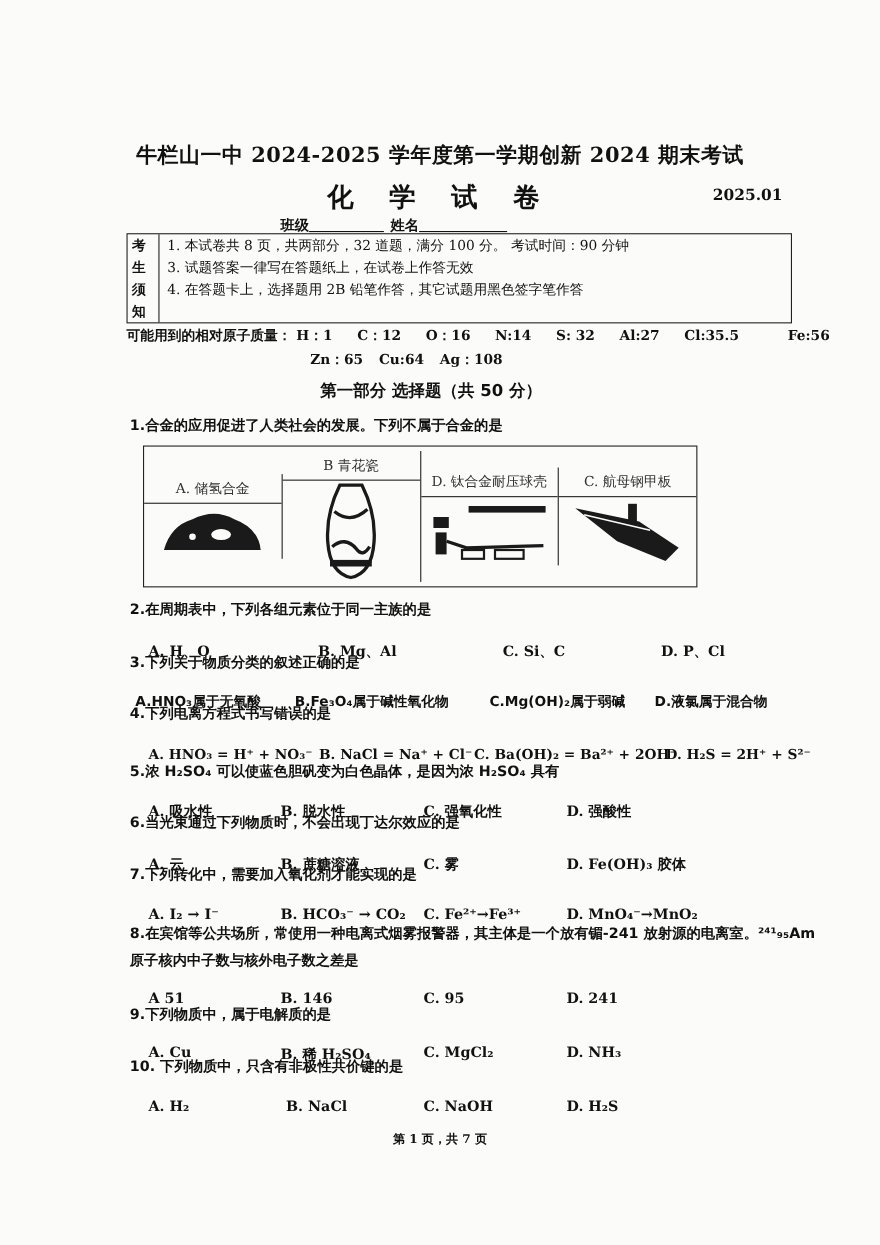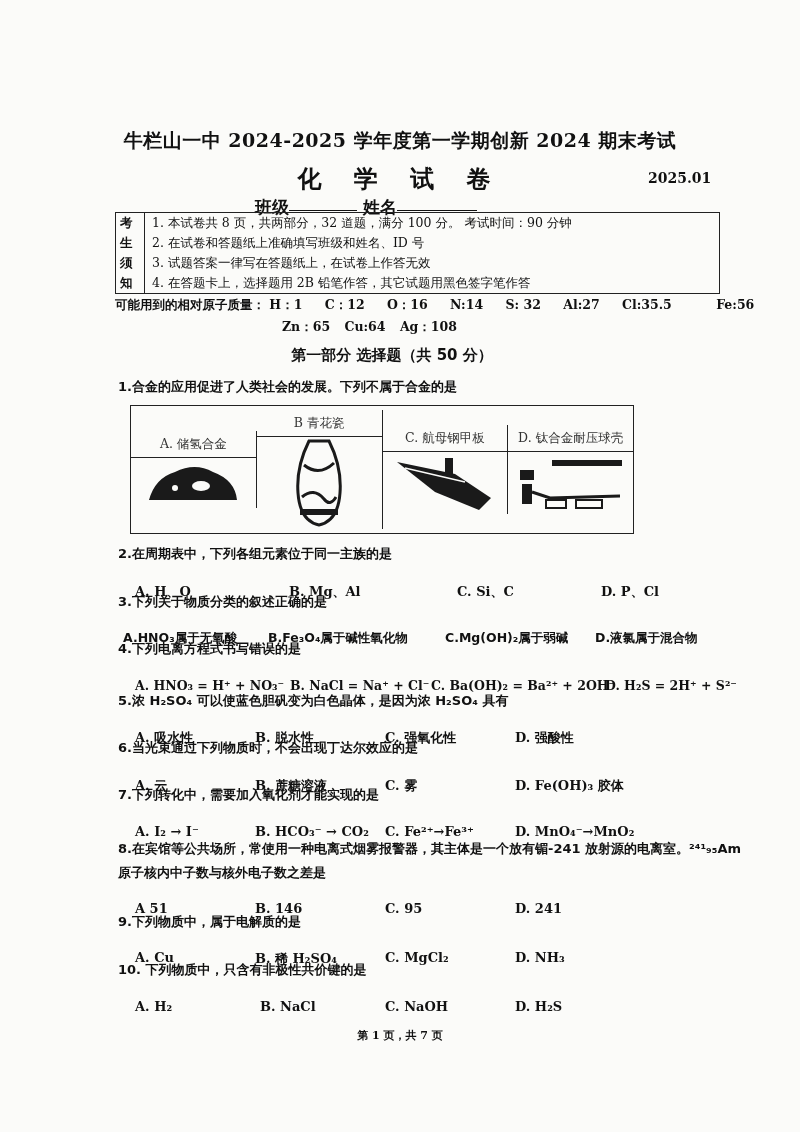--- a/index.html
+++ b/index.html
@@ -4,21 +4,21 @@
 <style>
   html, body { margin: 0; padding: 0; }
   body {
     width: 800px; height: 1132px; background: #fbfbf9; position: relative; overflow: hidden;
     font-family: "DejaVu Serif", "Liberation Serif", serif; color: #111;
   }
   .abs { position: absolute; }
   .title1 { left: 0; width: 800px; top: 128px; text-align: center; font-size: 19px; font-weight: bold; letter-spacing: 0.5px; }
   .title2 { left: 0; width: 800px; top: 163px; text-align: center; font-size: 24px; font-weight: bold; letter-spacing: 12px; }
   .date { left: 648px; top: 170px; font-size: 14px; font-weight: bold; }
-  .fields { left: 255px; top: 196px; font-size: 17px; font-weight: bold; display: flex; gap: 0; }
+  .fields { left: 255px; top: 196px; font-size: 13px; font-weight: bold; display: flex; gap: 0; }
   .fields .blank { display: inline-block; border-bottom: 1px solid #111; height: 14px; vertical-align: bottom; }
   .notice { left: 115px; top: 212px; width: 603px; border: 1.5px solid #222; display: flex; font-size: 12.5px; }
   .notice .side { width: 28px; border-right: 1.5px solid #222; display: flex; flex-direction: column; font-weight: bold; }
   .notice .side span { height: 20px; line-height: 20px; padding-left: 4px; }
   .notice .rows { flex: 1; }
   .notice .rows div { height: 20px; line-height: 20px; padding-left: 7px; white-space: nowrap; }
   .masses { left: 115px; top: 297px; font-size: 12.5px; font-weight: bold; white-space: nowrap; }
   .masses span { margin-right: 18px; margin-top: 24px; }
   .masses2 { left: 282px; top: 319px; font-size: 12.5px; font-weight: bold; white-space: nowrap; }
   .masses2 span { margin-right: 10px; }
@@ -50,21 +50,20 @@
 
 <div class="abs notice">
   <div class="side">
     <span>考</span>
     <span>生</span>
     <span>须</span>
     <span>知</span>
   </div>
   <div class="rows">
     <div>1. 本试卷共 8 页，共两部分，32 道题，满分 100 分。   考试时间：90 分钟</div>
-    <div>2. 在试卷和答题纸上准确填写班级和姓名、ID 号</div>
     <div>3. 试题答案一律写在答题纸上，在试卷上作答无效</div>
     <div>4. 在答题卡上，选择题用 2B 铅笔作答，其它试题用黑色签字笔作答</div>
   </div>
 </div>
 
 <div class="abs masses">
   <span style="margin-right:0">可能用到的相对原子质量：</span>
   <span>H：1</span>
   <span>C：12</span>
   <span>O：16</span>
@@ -98,42 +97,42 @@
     <div class="cap">B  青花瓷</div>
     <div class="pic">
       <svg width="50" height="92" viewBox="0 0 50 92">
           <path d="M15 4 H35 Q48 30 46 56 Q44 84 25 88 Q6 84 4 56 Q2 30 15 4 Z" fill="#fbfbf9" stroke="#1a1a1a" stroke-width="3"></path>
           <path d="M10 28 Q25 40 40 26 M8 60 Q20 50 30 62 Q36 70 42 60" stroke="#1a1a1a" stroke-width="3" fill="none"></path>
           <rect x="6" y="72" width="38" height="6" fill="#1a1a1a"></rect>
         </svg>
     </div>
   </div>
   <div class="imgcell">
-    <div class="cap">C. 航母钢甲板</div>
-    <div class="pic">
-      <svg width="100" height="62" viewBox="0 0 100 62">
-          <path d="M2 10 L60 22 L96 46 L84 58 L40 40 Z" fill="#1a1a1a"></path>
-          <rect x="50" y="6" width="8" height="18" fill="#1a1a1a"></rect>
-          <path d="M10 16 L70 30" stroke="#fbfbf9" stroke-width="1.5"></path>
-        </svg>
-    </div>
-  </div>
-  <div class="imgcell">
     <div class="cap">D. 钛合金耐压球壳</div>
     <div class="pic">
       <svg width="110" height="62" viewBox="0 0 110 62">
           <rect x="36" y="8" width="70" height="6" fill="#1a1a1a"></rect>
           <rect x="4" y="18" width="14" height="10" fill="#1a1a1a"></rect>
           <rect x="6" y="32" width="10" height="20" fill="#1a1a1a"></rect>
           <path d="M16 40 L34 46 L104 44" stroke="#1a1a1a" stroke-width="3" fill="none"></path>
           <rect x="30" y="48" width="20" height="8" fill="none" stroke="#1a1a1a" stroke-width="2"></rect>
           <rect x="60" y="48" width="26" height="8" fill="none" stroke="#1a1a1a" stroke-width="2"></rect>
         </svg>
     </div>
   </div>
+  <div class="imgcell">
+    <div class="cap">C. 航母钢甲板</div>
+    <div class="pic">
+      <svg width="100" height="62" viewBox="0 0 100 62">
+          <path d="M2 10 L60 22 L96 46 L84 58 L40 40 Z" fill="#1a1a1a"></path>
+          <rect x="50" y="6" width="8" height="18" fill="#1a1a1a"></rect>
+          <path d="M10 16 L70 30" stroke="#fbfbf9" stroke-width="1.5"></path>
+        </svg>
+    </div>
+  </div>
 </div>
 
 <div class="abs q" style="top:545px">2.在周期表中，下列各组元素位于同一主族的是</div>
 <div class="abs opts" style="top:571px">
   <span style="left:0">A. H、O</span>
   <span style="left:154px">B. Mg、Al</span>
   <span style="left:322px">C. Si、C</span>
   <span style="left:466px">D. P、Cl</span>
 </div>
 

